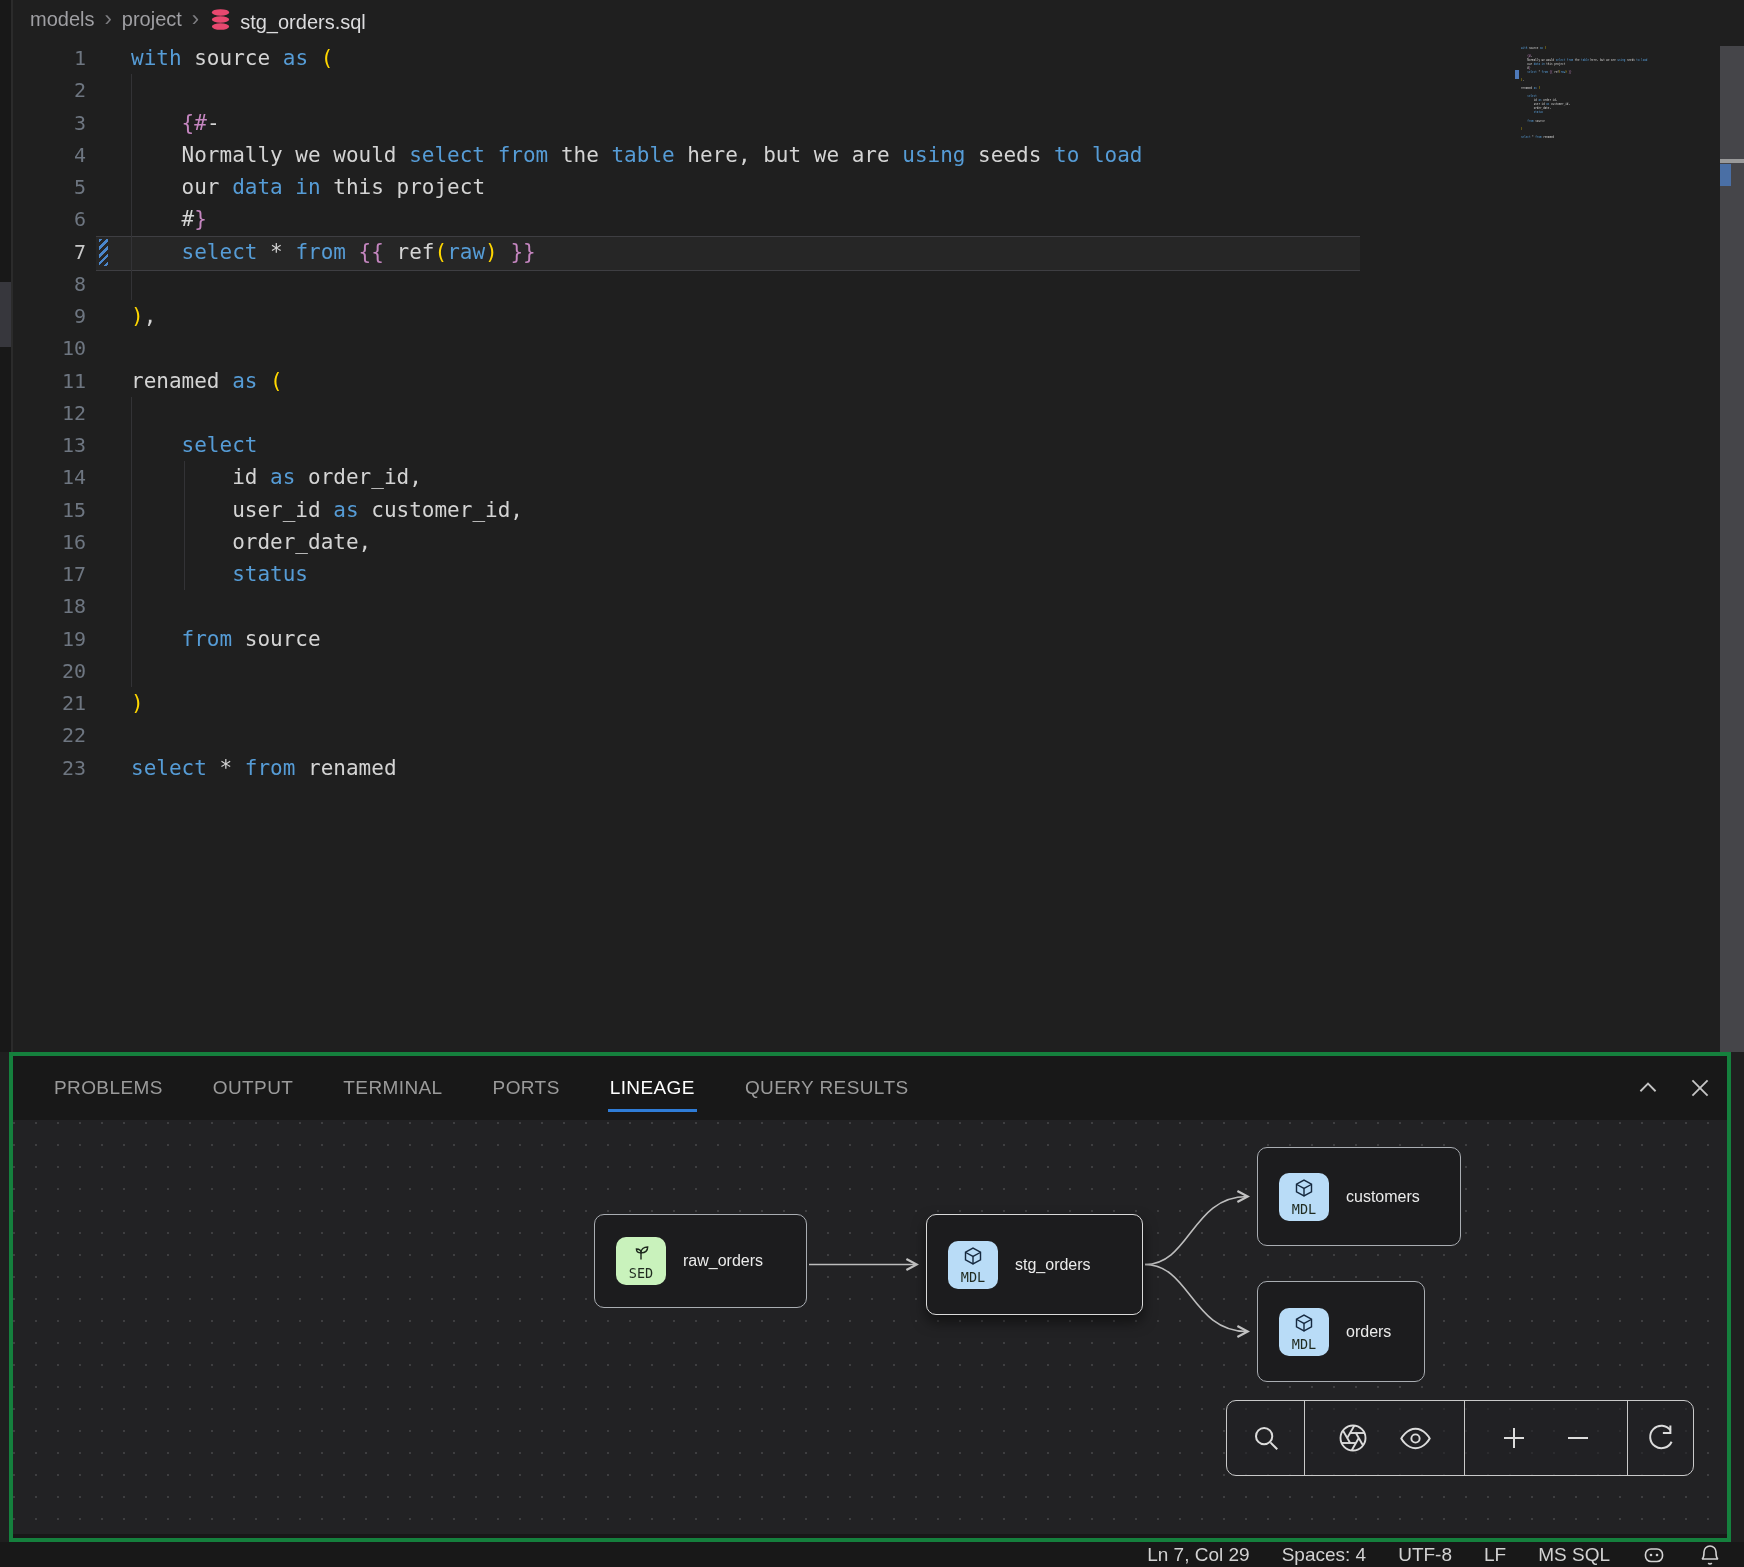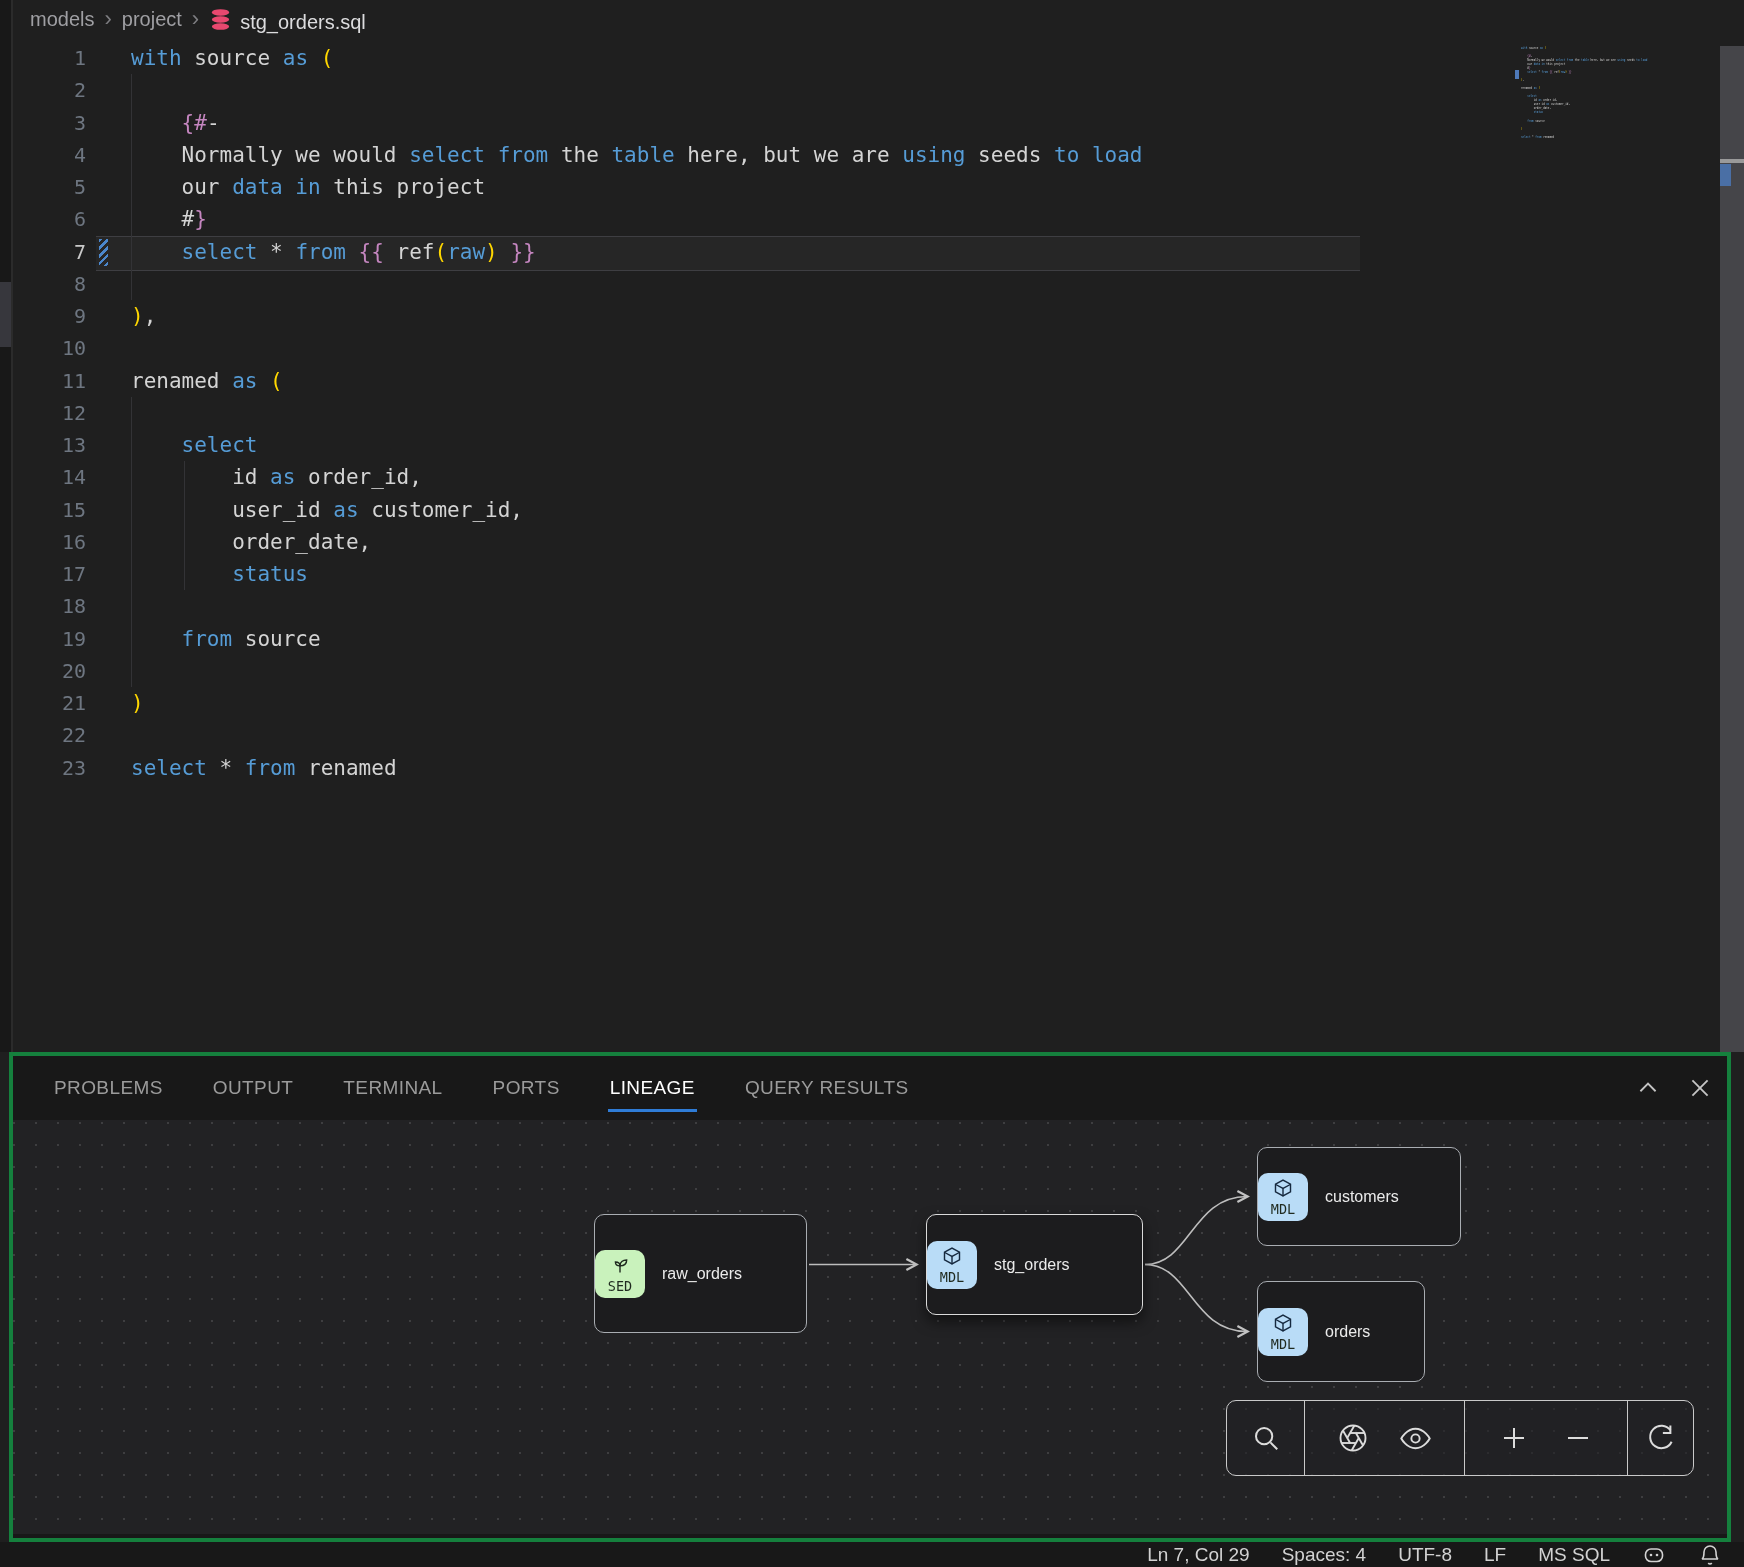--- a/index.html
+++ b/index.html
@@ -51,21 +51,21 @@
     position:relative;cursor:pointer;}
   .tab.active{color:#ffffff;}
   .tab.active::after{content:"";position:absolute;left:-2px;right:-2px;bottom:8px;height:3px;background:#2f7cd6;}
   #tab-actions{position:absolute;right:14px;top:0;height:64px;display:flex;align-items:center;gap:26px;}
   #tab-actions svg{display:block;cursor:pointer;}
   
   #canvas{position:relative;height:414px;background-color:#222224;
     background-image:radial-gradient(circle,#3e3e40 1.4px,rgba(0,0,0,0) 1.4px);
     background-size:22px 22px;background-position:12px 14px;overflow:hidden;}
   .node{position:absolute;background:#1c1c1e;border:1.5px solid #a9adb2;border-radius:10px;
-    display:flex;align-items:center;box-sizing:border-box;cursor:grab;}
+    display:flex;align-items:center;padding-left:21px;box-sizing:border-box;cursor:grab;}
   .node.hl{border-color:#dadada;box-shadow:0 7px 14px rgba(0,0,0,.5);}
   .badge{width:50px;height:48px;border-radius:10px;display:flex;flex-direction:column;
     align-items:center;justify-content:center;gap:1px;flex:0 0 auto;}
   .badge .blabel{font-size:13.5px;color:#1f2a1f;line-height:13px;font-family:"DejaVu Sans Mono",monospace;}
   .node .nlabel{font-size:16px;color:#ebebeb;margin-left:17px;white-space:nowrap;}
   #edges{position:absolute;left:0;top:0;width:1716px;height:414px;pointer-events:none;}
   
   #lineage-toolbar{position:absolute;left:1213px;top:280px;width:468px;height:76px;
     border:1.5px solid #c9c9c9;border-radius:10px;display:flex;box-sizing:border-box;background:rgba(34,34,36,.6);}
   #lineage-toolbar .cell{display:flex;align-items:center;justify-content:space-evenly;height:100%;}
@@ -251,21 +251,21 @@
       </div>
       <div class="cell c4">
         <span>
           <svg width="30" height="30" viewBox="0 0 24 24" fill="none" stroke="#dcdcdc" stroke-width="1.6">
             <path d="M20.49 15a9 9 0 1 1-0.9-9.2"></path>
             <polyline points="21 3 21 9 15 9" transform="translate(-1.5,-1)"></polyline>
           </svg>
         </span>
       </div>
     </div>
-  <div class="node" style="left: 581px; top: 94px; width: 213px; height: 119px;">
+  <div class="node" style="left: 581px; top: 94px; width: 213px; height: 94px;">
         <div class="badge" style="background: rgb(201, 242, 188);">
           <span><svg width="20" height="20" viewBox="0 0 24 24" fill="none" stroke="#1f2a1f" stroke-width="1.7">
               <path d="M12 21v-8"></path>
               <path d="M12 13c0-4.5 3.2-7 8-7 0 4.5-3.2 7-8 7z"></path>
               <path d="M12 13c0-3-2-4.7-5.5-4.7 0 3 2 4.7 5.5 4.7z"></path>
             </svg></span>
           <span class="blabel">SED</span>
         </div>
         <span class="nlabel">raw_orders</span>
       </div>

